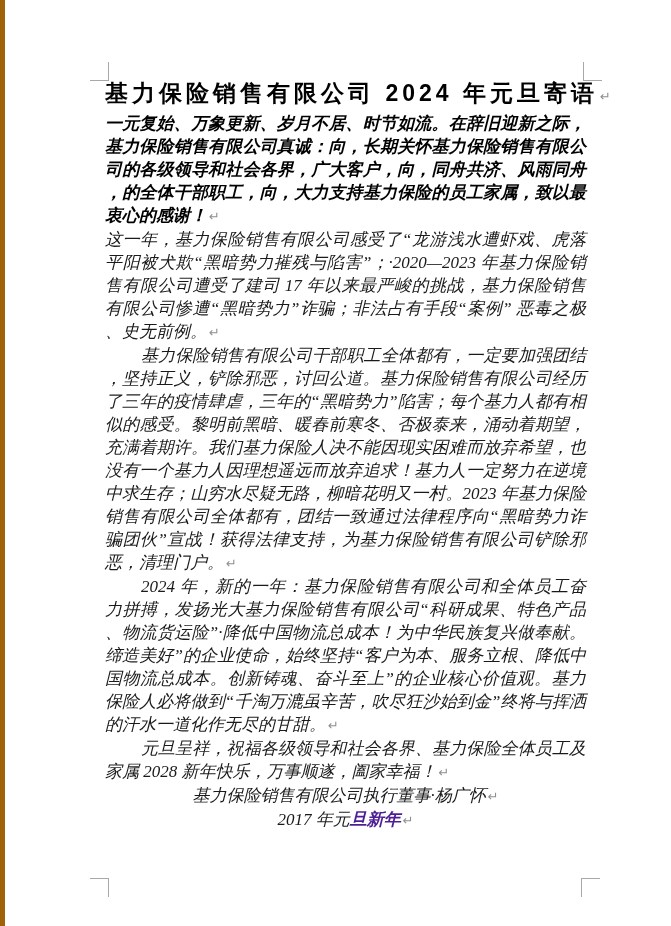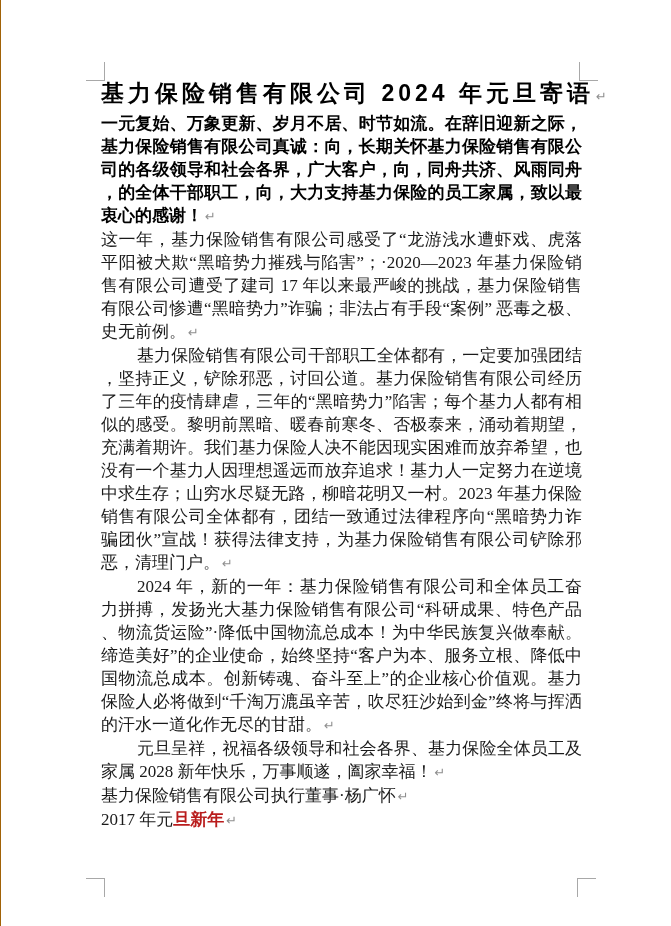--- a/index.html
+++ b/index.html
@@ -6,21 +6,21 @@
   body {
     width: 671px; height: 926px;
     background: #ffffff;
     overflow: hidden;
     font-family: "Liberation Serif", serif;
   }
   .page {
     position: relative;
     width: 671px; height: 926px;
     background: #ffffff;
-    border-left: 1px solid #a16207; 
+    border-left: 5px solid #a16207; 
     box-sizing: border-box;
   }
   
   .crop-mark { position: absolute; width: 18px; height: 18px; }
   .crop-mark.tl { left: 85px;  top: 62px;  border-right: 1px solid #a8a8a8; border-bottom: 1px solid #a8a8a8; }
   .crop-mark.tr { left: 578px; top: 62px;  border-left: 1px solid #a8a8a8;  border-bottom: 1px solid #a8a8a8; }
   .crop-mark.bl { left: 85px;  top: 878px; border-right: 1px solid #a8a8a8; border-top: 1px solid #a8a8a8; }
   .crop-mark.br { left: 576px; top: 878px; border-left: 1px solid #a8a8a8;  border-top: 1px solid #a8a8a8; }
 
   .content {
@@ -40,29 +40,30 @@
   }
   .para {
     margin: 0;
     font-size: 17px;
     line-height: 23px;
     color: #1a1a1a;
     text-align: justify;
     text-justify: inter-character;
     overflow-wrap: anywhere;
     line-break: anywhere;
+    font-style: italic;
   }
   .para.bold {
     font-family: "Liberation Sans", sans-serif;
     font-weight: bold;
     color: #000000;
   }
   .para.indent { text-indent: 36px; }
-  .para.center { text-align: left; text-indent: 0; }
-  .seg-bold { font-weight: bold; font-family: "Liberation Sans", sans-serif; color: #b91c1c; margin-top: 32px; }
+  .para.center { text-align: center; text-indent: 0; }
+  .seg-bold { font-weight: bold; font-family: "Liberation Sans", sans-serif; color: #4c1d95; margin-top: 32px; }
   .pmark {
     font-family: "DejaVu Sans", sans-serif;
     font-weight: normal;
     color: #8f8f8f;
     font-size: 13px;
     letter-spacing: 0;
     margin-left: 2px;
   }
 </style>
 </head>

